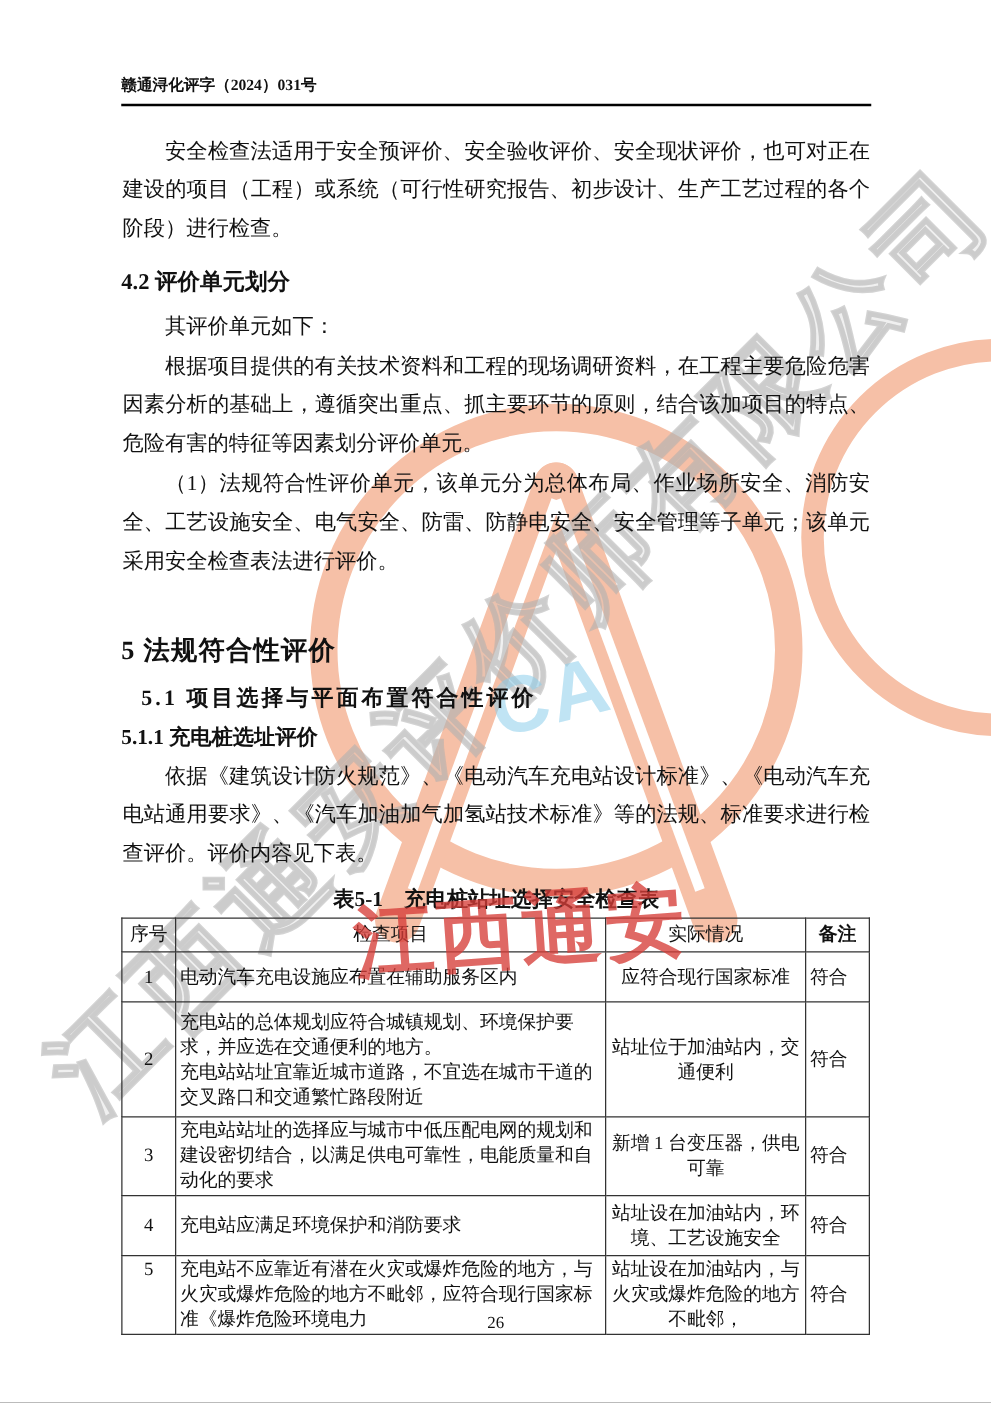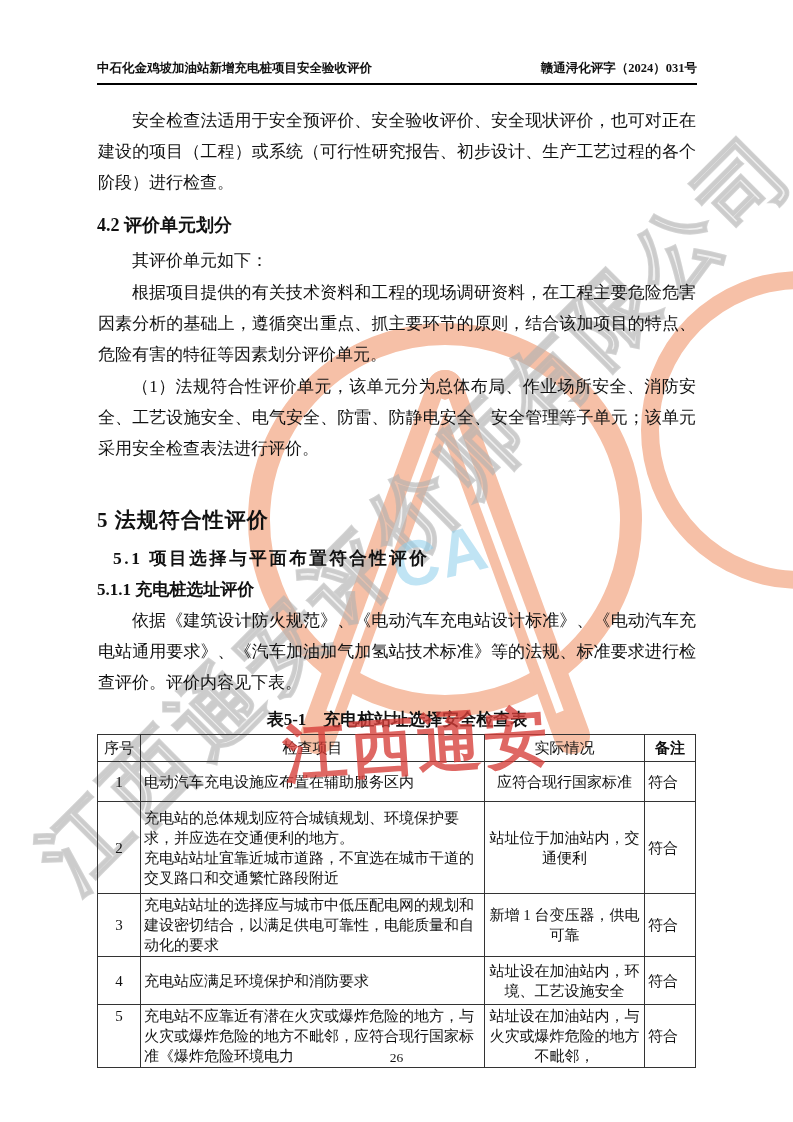--- a/index.html
+++ b/index.html
@@ -100,21 +100,20 @@
 
       <circle cx="800" cy="430" r="150" fill="none" stroke="#f6c0a7" stroke-width="18"></circle>
     </svg>
     <div class="wm-diagonal">江西通安评价师有限公司</div>
     <div class="wm-blue">CA</div>
   </div>
 
   <div class="wm-red">江西通安</div>
 
   <div class="header">
-    <span>中石化金鸡坡加油站新增充电桩项目安全验收评价</span>
     <span>赣通浔化评字（2024）031号</span>
   </div>
 
   <div class="content">
     <p>安全检查法适用于安全预评价、安全验收评价、安全现状评价，也可对正在建设的项目（工程）或系统（可行性研究报告、初步设计、生产工艺过程的各个阶段）进行检查。</p>
     <div class="h42">4.2 评价单元划分</div>
     <p>其评价单元如下：</p>
     <p>根据项目提供的有关技术资料和工程的现场调研资料，在工程主要危险危害因素分析的基础上，遵循突出重点、抓主要环节的原则，结合该加项目的特点、危险有害的特征等因素划分评价单元。</p>
     <p>（1）法规符合性评价单元，该单元分为总体布局、作业场所安全、消防安全、工艺设施安全、电气安全、防雷、防静电安全、安全管理等子单元；该单元采用安全检查表法进行评价。</p>
     <div class="h5">5 法规符合性评价</div>

